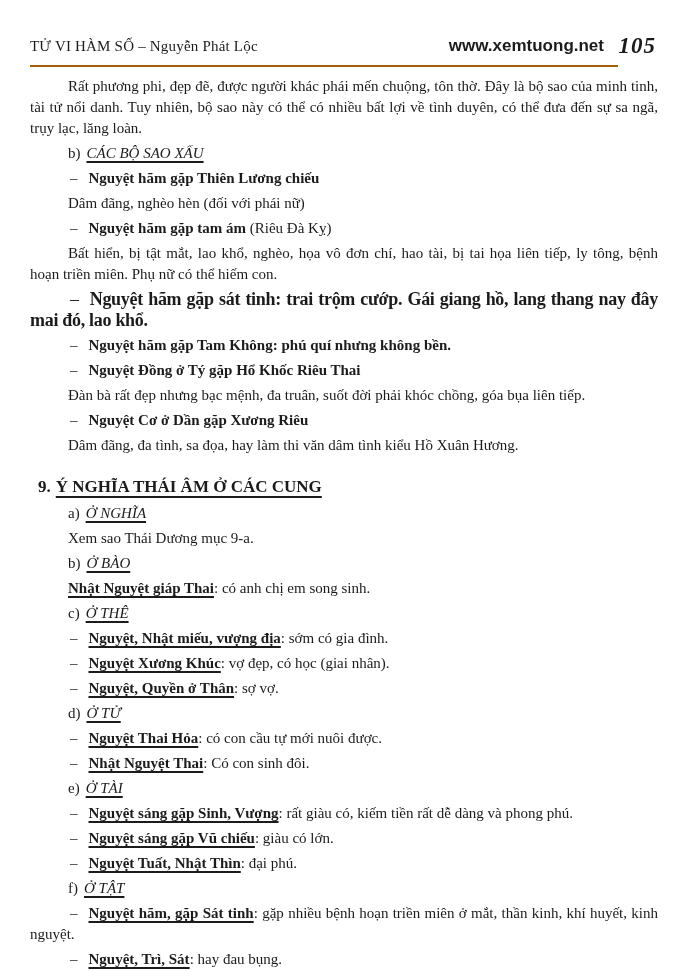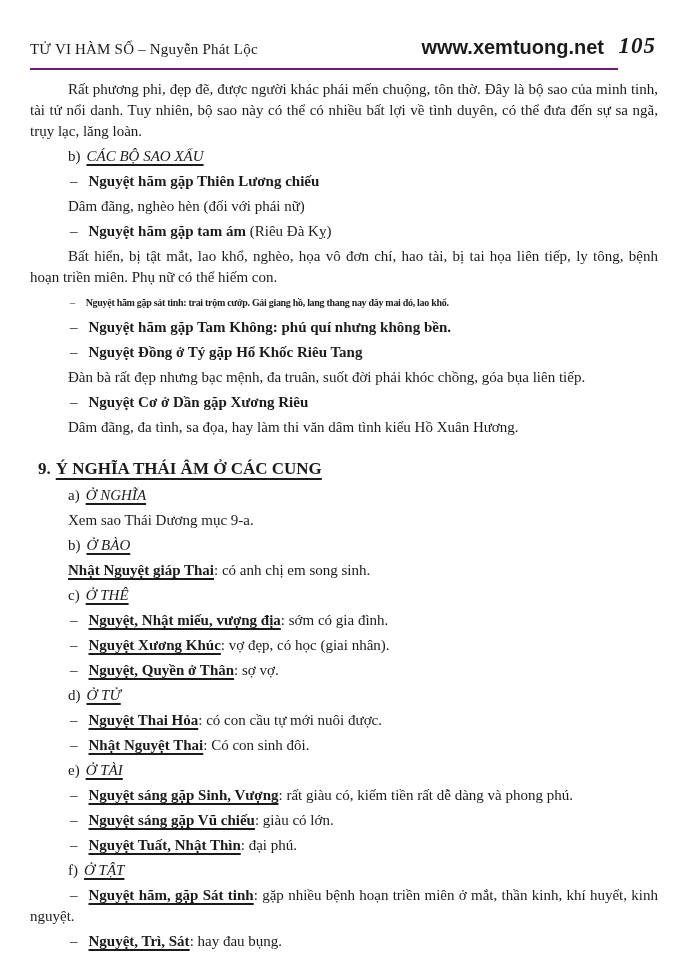--- a/index.html
+++ b/index.html
@@ -9,26 +9,26 @@
     color: #1b1b1b;
     font-family: "Liberation Serif", "DejaVu Serif", serif;
     overflow: hidden;
   }
   .page { padding: 36px 28px 0 30px; }
 
   
   .hdr { position: relative; }
   .hdr-rule-area {
     display: flex; justify-content: space-between; align-items: baseline;
-    border-bottom: 2px solid #701a75;
+    border-bottom: 2px solid #a16207;
     padding-bottom: 9px;
     margin-right: 40px;
   }
   .book-title { font-size: 15px; letter-spacing: 0.2px; }
-  .website { font-family: "Liberation Sans", sans-serif; font-weight: bold; font-size: 20px; padding-right: 14px; }
+  .website { font-family: "Liberation Sans", sans-serif; font-weight: bold; font-size: 17px; padding-right: 14px; }
   .pagenum {
     position: absolute; right: 2px; top: -3px;
     font-size: 23px; font-style: italic; font-weight: bold; letter-spacing: 1px;
   }
 
   
   .blocks { margin-top: 9px; }
   .blk { margin: 4px 0; font-size: 15px; line-height: 21px; }
   .para { text-indent: 38px; text-align: justify; }
   .bullet { text-indent: 40px; text-align: justify; }
@@ -44,21 +44,21 @@
     font-style: italic; text-decoration: underline;
     text-underline-offset: 3px; text-decoration-thickness: 1.5px;
   }
   .lead-line { text-indent: 38px; }
   .section { font-size: 17px; font-weight: bold; text-indent: 8px; margin: 20px 0 6px 0; }
   .section .num { margin-right: 5px; }
   .section .t {
     text-decoration: underline;
     text-underline-offset: 4px; text-decoration-thickness: 2px;
   }
-  .tight { font-size: 10px; letter-spacing: -0.3px; }
+  .tight { font-size: 18px; letter-spacing: -0.3px; }
 </style>
 </head>
 <body>
 
 <div class="page">
 
   <div class="hdr">
     <div class="hdr-rule-area">
       <span class="book-title">TỬ VI HÀM SỐ – Nguyễn Phát Lộc</span>
       <span class="website">www.xemtuong.net</span>
@@ -88,21 +88,21 @@
 
     <p class="blk bullet tight">
       <span class="dash">–</span><span class="bold">Nguyệt hãm gặp sát tinh: trai trộm cướp. Gái giang hồ, lang thang nay đây mai đó, lao khổ.</span>
     </p>
 
     <p class="blk bullet">
       <span class="dash">–</span><span class="bold">Nguyệt hãm gặp Tam Không: phú quí nhưng không bền.</span>
     </p>
 
     <p class="blk bullet">
-      <span class="dash">–</span><span class="bold">Nguyệt Đồng ở Tý gặp Hổ Khốc Riêu Tang</span>
+      <span class="dash">–</span><span class="bold">Nguyệt Đồng ở Tý gặp Hổ Khốc Riêu Thai</span>
     </p>
 
     <p class="blk para">Đàn bà rất đẹp nhưng bạc mệnh, đa truân, suốt đời phải khóc chồng, góa bụa liên tiếp.</p>
 
     <p class="blk bullet">
       <span class="dash">–</span><span class="bold">Nguyệt Cơ ở Dần gặp Xương Riêu</span>
     </p>
 
     <p class="blk para">Dâm đãng, đa tình, sa đọa, hay làm thi văn dâm tình kiểu Hồ Xuân Hương.</p>
 

